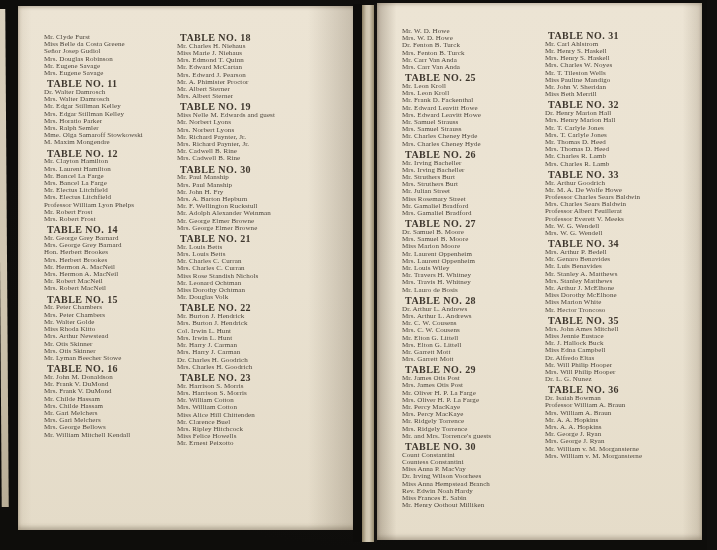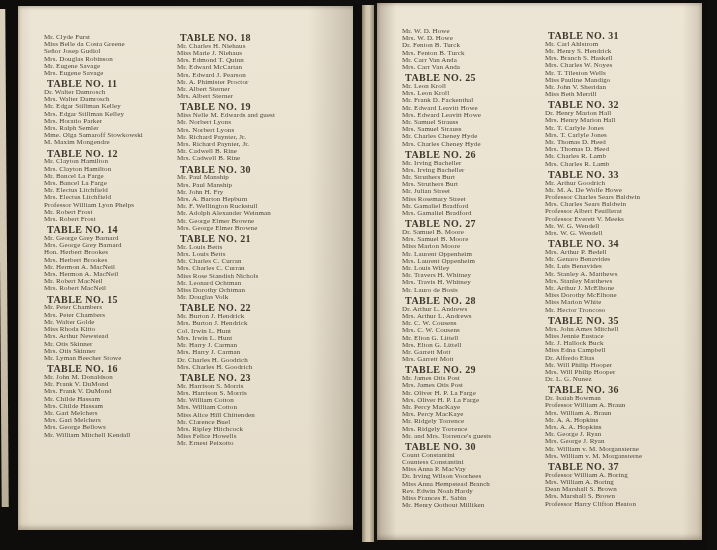--- a/index.html
+++ b/index.html
@@ -117,21 +117,21 @@
         <div class="name-line">Mr. Edgar Stillman Kelley</div>
         <div class="name-line">Mrs. Edgar Stillman Kelley</div>
         <div class="name-line">Mrs. Horatio Parker</div>
         <div class="name-line">Mrs. Ralph Semler</div>
         <div class="name-line">Mme. Olga Samaroff Stowkowski</div>
         <div class="name-line">M. Maxim Mongendre</div>
       </div>
       <div class="group">
         <div class="group-header">TABLE NO. 12</div>
         <div class="name-line">Mr. Clayton Hamilton</div>
-        <div class="name-line">Mrs. Clayton Hamilton</div>
+        <div class="name-line">Mrs. Laurent Hamilton</div>
         <div class="name-line">Mr. Bancel La Farge</div>
         <div class="name-line">Mrs. Bancel La Farge</div>
         <div class="name-line">Mr. Electus Litchfield</div>
         <div class="name-line">Mrs. Electus Litchfield</div>
         <div class="name-line">Professor William Lyon Phelps</div>
         <div class="name-line">Mr. Robert Frost</div>
         <div class="name-line">Mrs. Robert Frost</div>
       </div>
       <div class="group">
         <div class="group-header">TABLE NO. 14</div>
@@ -312,22 +312,22 @@
         <div class="name-line">Miss Anna Hempstead Branch</div>
         <div class="name-line">Rev. Edwin Noah Hardy</div>
         <div class="name-line">Miss Frances E. Sabin</div>
         <div class="name-line">Mr. Henry Oothout Milliken</div>
       </div>
     </div>
   <div class="column col-1-1">
       <div class="group">
         <div class="group-header">TABLE NO. 31</div>
         <div class="name-line">Mr. Carl Ahlstrom</div>
-        <div class="name-line">Mr. Henry S. Hendrick</div>
-        <div class="name-line">Mrs. Branch S. Haskell</div>
+        <div class="name-line">Mr. Henry S. Haskell</div>
+        <div class="name-line">Mrs. Henry S. Haskell</div>
         <div class="name-line">Mrs. Charles W. Noyes</div>
         <div class="name-line">Mr. T. Tileston Wells</div>
         <div class="name-line">Miss Pauline Mandigo</div>
         <div class="name-line">Mr. John V. Sheridan</div>
         <div class="name-line">Miss Beth Merrill</div>
       </div>
       <div class="group">
         <div class="group-header">TABLE NO. 32</div>
         <div class="name-line">Dr. Henry Marion Hall</div>
         <div class="name-line">Mrs. Henry Marion Hall</div>
@@ -377,22 +377,14 @@
         <div class="name-line">Dr. Isaiah Bowman</div>
         <div class="name-line">Professor William A. Braun</div>
         <div class="name-line">Mrs. William A. Braun</div>
         <div class="name-line">Mr. A. A. Hopkins</div>
         <div class="name-line">Mrs. A. A. Hopkins</div>
         <div class="name-line">Mr. George J. Ryan</div>
         <div class="name-line">Mrs. George J. Ryan</div>
         <div class="name-line">Mr. William v. M. Morgansterne</div>
         <div class="name-line">Mrs. William v. M. Morgansterne</div>
       </div>
-      <div class="group">
-        <div class="group-header">TABLE NO. 37</div>
-        <div class="name-line">Professor William A. Boring</div>
-        <div class="name-line">Mrs. William A. Boring</div>
-        <div class="name-line">Dean Marshall S. Brown</div>
-        <div class="name-line">Mrs. Marshall S. Brown</div>
-        <div class="name-line">Professor Harry Clifton Heaton</div>
-      </div>
     </div>
 </div>
 
 </body></html>

